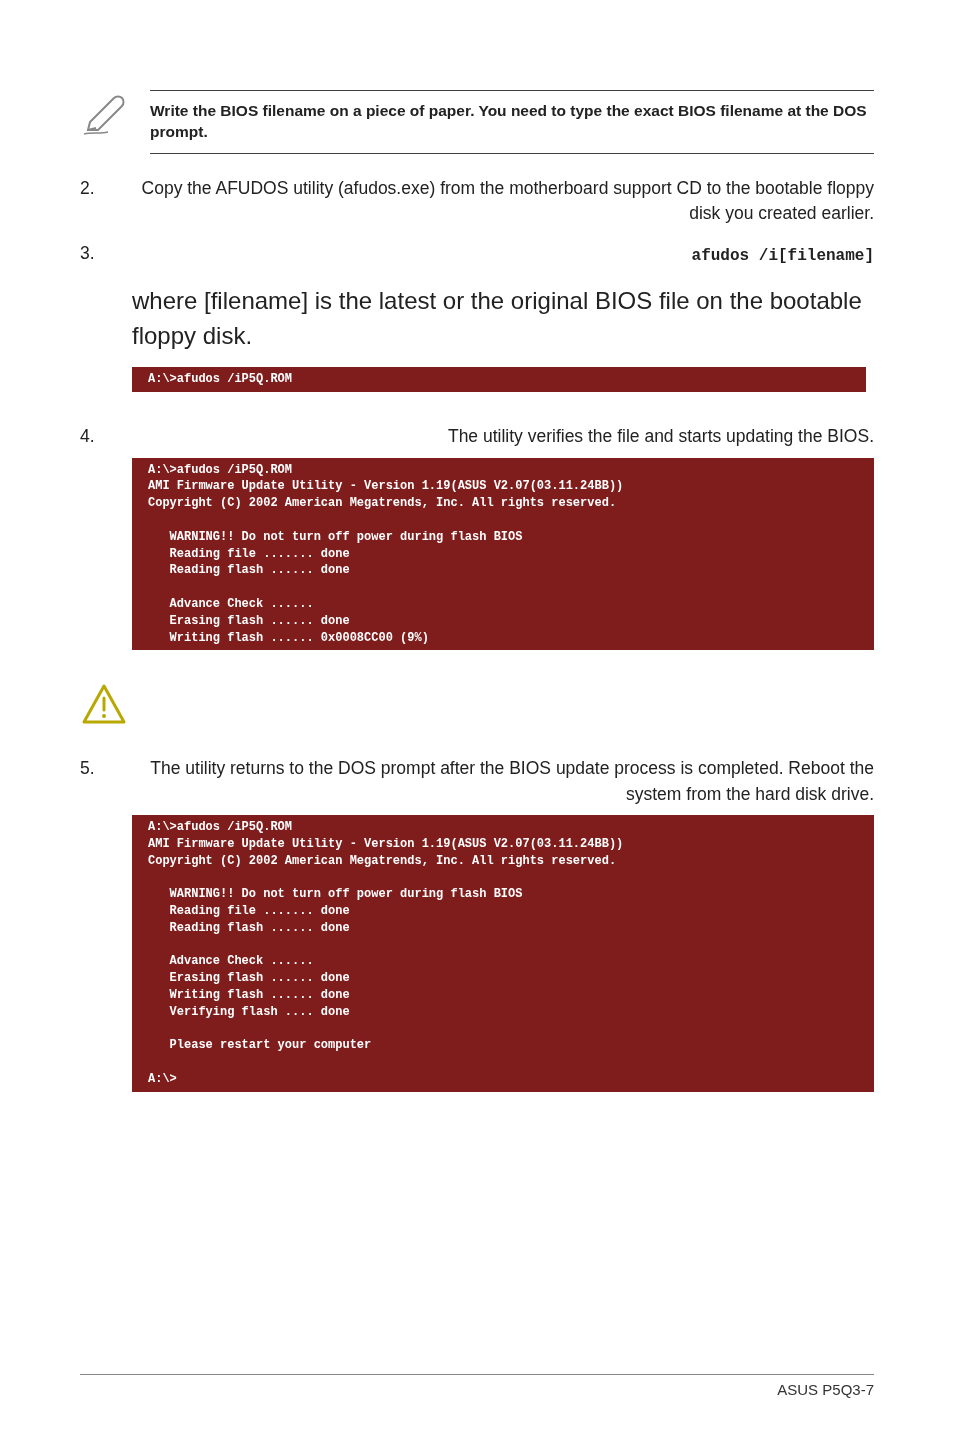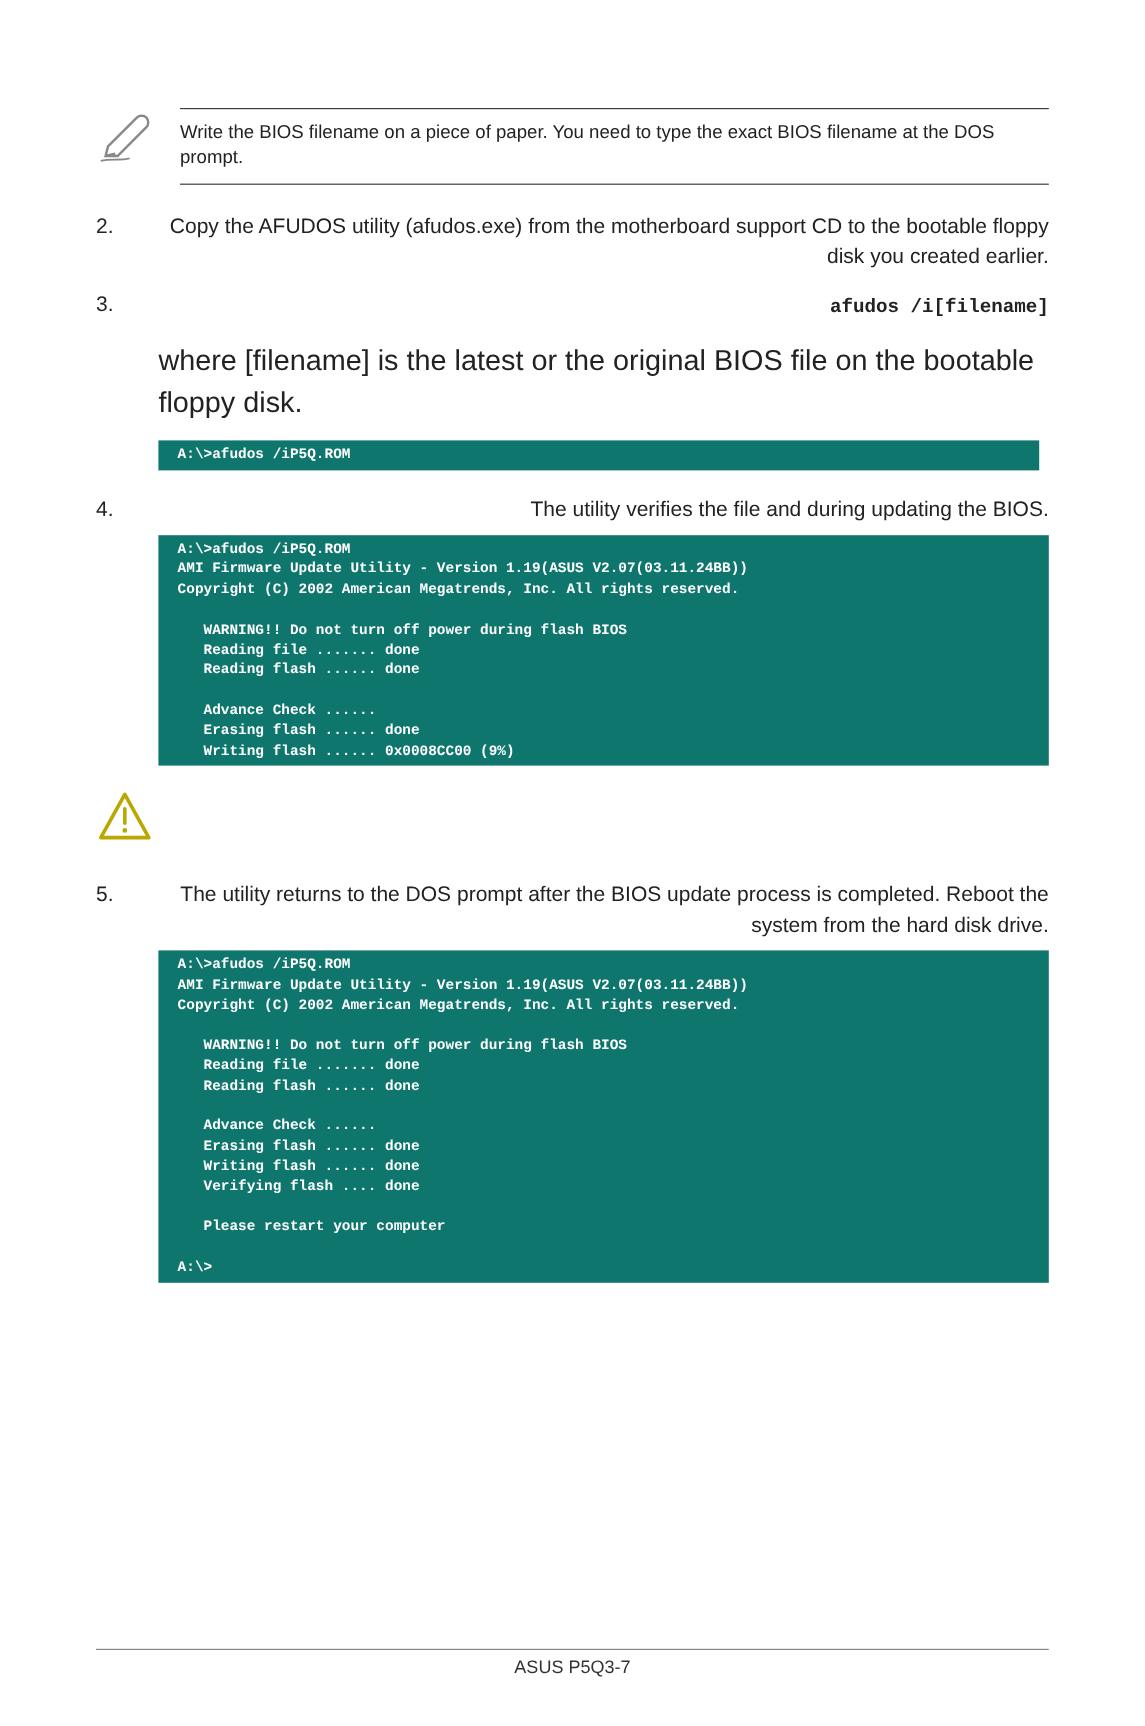--- a/index.html
+++ b/index.html
@@ -10,20 +10,21 @@
       font-family: Arial, Helvetica, sans-serif;
       color: #222;
       padding: 90px 80px 30px 80px;
       position: relative;
     }
     .note-block {
       display: flex;
       align-items: flex-start;
       margin-bottom: 22px;
       gap: 14px;
+      font-weight: bold;
     }
     .note-icon {
       width: 56px;
       flex-shrink: 0;
       padding-top: 0;
     }
     .note-content {
       flex: 1;
       border-top: 1px solid #404040;
       border-bottom: 1px solid #404040;
@@ -49,40 +50,40 @@
       display: block;
       margin: 4px 0 10px 0;
     }
     .indented {
       margin-left: 52px;
       font-size: 24px;
       line-height: 1.45;
       margin-bottom: 14px;
     }
     .terminal {
-      background: #0f766e;
+      background: #7f1d1d;
       color: #fff;
       font-family: "Courier New", monospace;
       font-weight: bold;
       font-size: 12px;
       padding: 4px 10px 4px 16px;
-      margin: 8px 0 20px 52px;
+      margin: 8px 0 32px 52px;
       white-space: pre;
       line-height: 1.4;
     }
     .terminal.wide { margin-right: 8px; }
     .footer {
       position: absolute;
       bottom: 40px;
       left: 80px;
       right: 80px;
       border-top: 1px solid #888;
       padding-top: 6px;
       display: flex;
-      justify-content: center;
+      justify-content: flex-end;
       font-size: 15px;
       color: #333;
     }
     .step + .step { margin-top: 14px; }
     .p-after-term { margin-top: 20px; }
   </style>
 </head>
 <body>
 
 <div class="note-block">
@@ -107,21 +108,21 @@
     <span class="mono">afudos /i[filename]</span>
   </div>
 </div>
 
 <div class="indented">where [filename] is the latest or the original BIOS file on the bootable floppy disk.</div>
 
 <div class="terminal wide">A:\&gt;afudos /iP5Q.ROM</div>
 
 <div class="step p-after-term">
   <div class="step-num">4.</div>
-  <div class="step-text">The utility verifies the file and during updating the BIOS.</div>
+  <div class="step-text">The utility verifies the file and starts updating the BIOS.</div>
 </div>
 
 <div class="terminal">A:\&gt;afudos /iP5Q.ROM
 AMI Firmware Update Utility - Version 1.19(ASUS V2.07(03.11.24BB))
 Copyright (C) 2002 American Megatrends, Inc. All rights reserved.
 
    WARNING!! Do not turn off power during flash BIOS
    Reading file ....... done
    Reading flash ...... done
 

